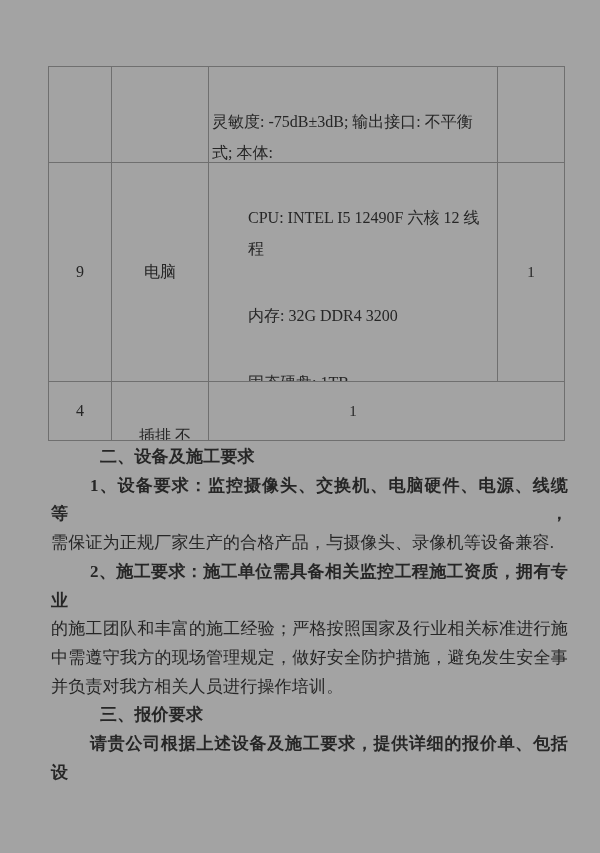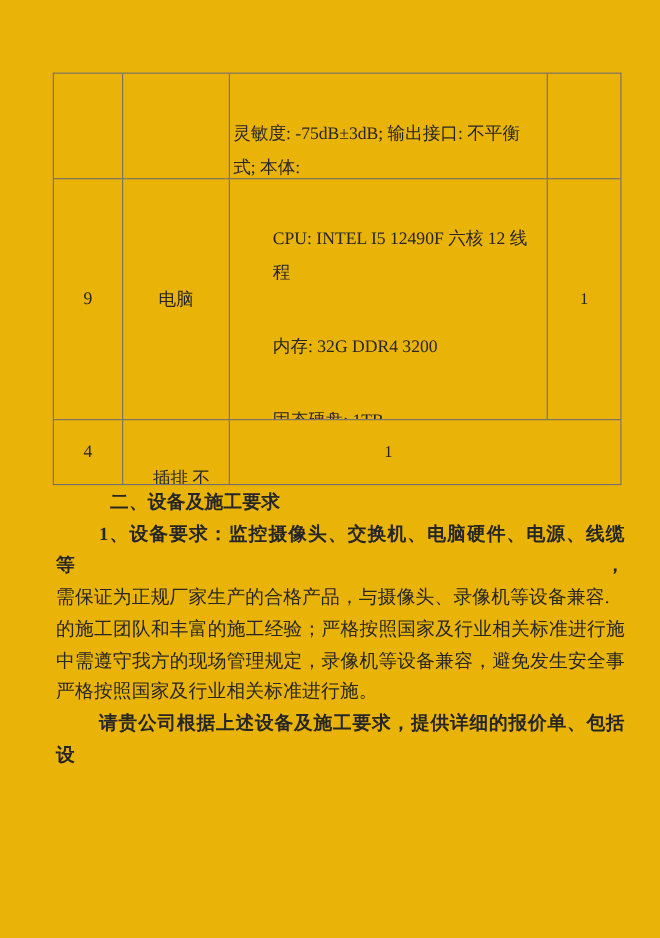--- a/index.html
+++ b/index.html
@@ -4,21 +4,21 @@
 <style>
   html, body {
     margin: 0;
     padding: 0;
     background: #ffffff;
   }
   .page {
     position: relative;
     width: 600px;
     height: 853px;
-    background: #eab308;
+    background: #a3a3a3;
     overflow: hidden;
     font-family: "Liberation Serif", "DejaVu Serif", serif;
     color: #262626;
   }
 
   
   .spec-table {
     position: absolute;
     left: 48px;
     top: 66px;
@@ -131,22 +131,24 @@
 
   </div>
 
   <div class="doc-body">
 
     <div class="sec-heading">二、设备及施工要求</div>
 
     <div class="bline firstline">1、设备要求：监控摄像头、交换机、电脑硬件、电源、线缆等，</div>
     <div class="bline lastline">需保证为正规厂家生产的合格产品，与摄像头、录像机等设备兼容.</div>
 
+    <div class="bline firstline">2、施工要求：施工单位需具备相关监控工程施工资质，拥有专业</div>
     <div class="bline">的施工团队和丰富的施工经验；严格按照国家及行业相关标准进行施</div>
-    <div class="bline">中需遵守我方的现场管理规定，录像机等设备兼容，避免发生安全事</div>
-    <div class="bline lastline">严格按照国家及行业相关标准进行施。</div>
+    <div class="bline">中需遵守我方的现场管理规定，做好安全防护措施，避免发生安全事</div>
+    <div class="bline lastline">并负责对我方相关人员进行操作培训。</div>
 
+    <div class="sec-heading">三、报价要求</div>
 
     <div class="bline firstline">请贵公司根据上述设备及施工要求，提供详细的报价单、包括设</div>
 
   </div>
 
 </div>
 
 </body></html>

